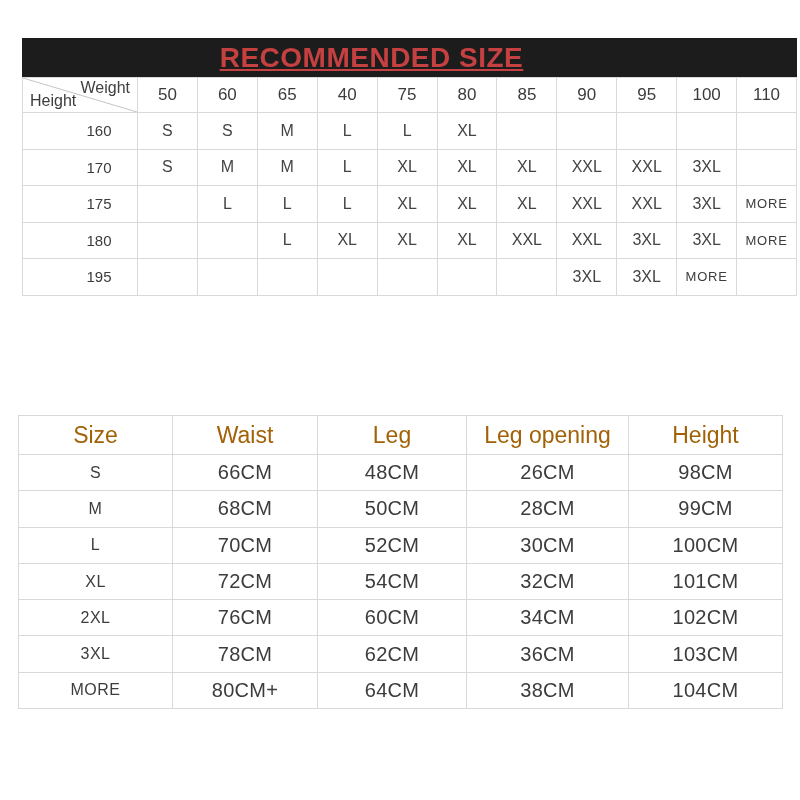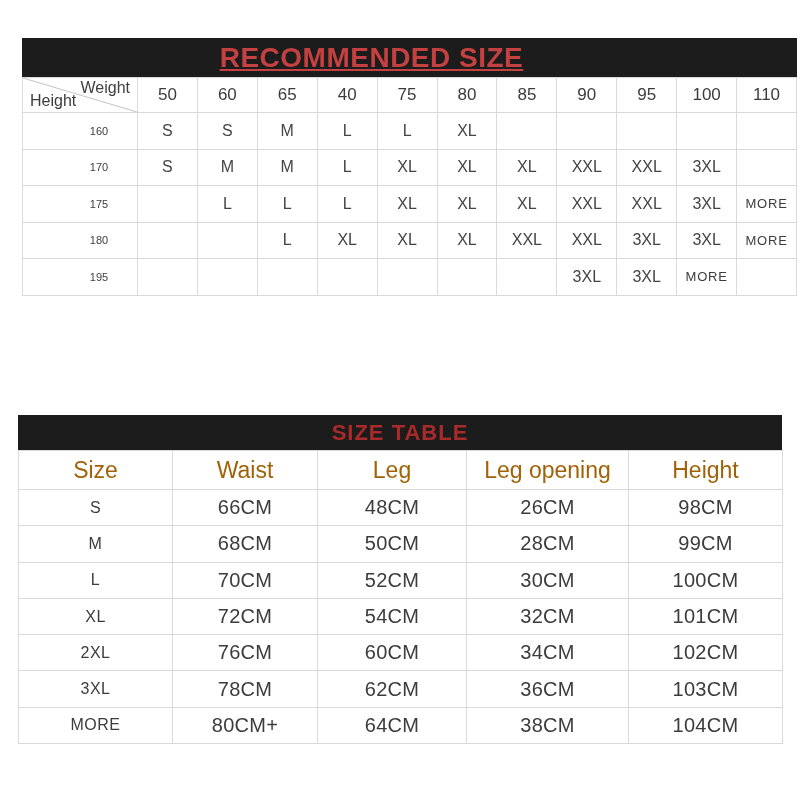--- a/index.html
+++ b/index.html
@@ -54,21 +54,21 @@
     font-weight: normal;
     padding: 0;
     overflow: hidden;
   }
   .rec-table col.height-col { width: 115px; }
   .rec-table thead tr { height: 35px; }
   .rec-table tbody tr { height: 36.5px; }
   .rec-table th { font-size: 17px; color: #3c3c3c; }
   .rec-table td { font-size: 16px; color: #444444; }
   .rec-table td.more-cell { font-size: 13px; letter-spacing: 0.8px; color: #3c3c3c; }
-  .rec-table td.height-cell { font-size: 11px; color: #3c3c3c; padding-left: 38px; }
+  .rec-table td.height-cell { font-size: 15px; color: #3c3c3c; padding-left: 38px; }
 
   
   .corner {
     position: relative;
   }
   .corner svg {
     position: absolute;
     left: 0; top: 0;
     width: 100%; height: 100%;
   }
@@ -214,23 +214,20 @@
             <td>3XL</td>
             <td>3XL</td>
             <td class="more-cell">MORE</td>
             <td></td>
           </tr>
         </tbody>
     </table>
   </section>
 
   <section class="size-section">
-    <div class="title-bar">
-      <span>SIZE TABLE</span>
-    </div>
     <table class="size-table">
       <colgroup>
         <col style="width:154px">
         <col style="width:145px">
         <col style="width:149px">
         <col style="width:162px">
         <col style="width:154px">
       </colgroup>
       <thead>
         <tr id="size-head">

